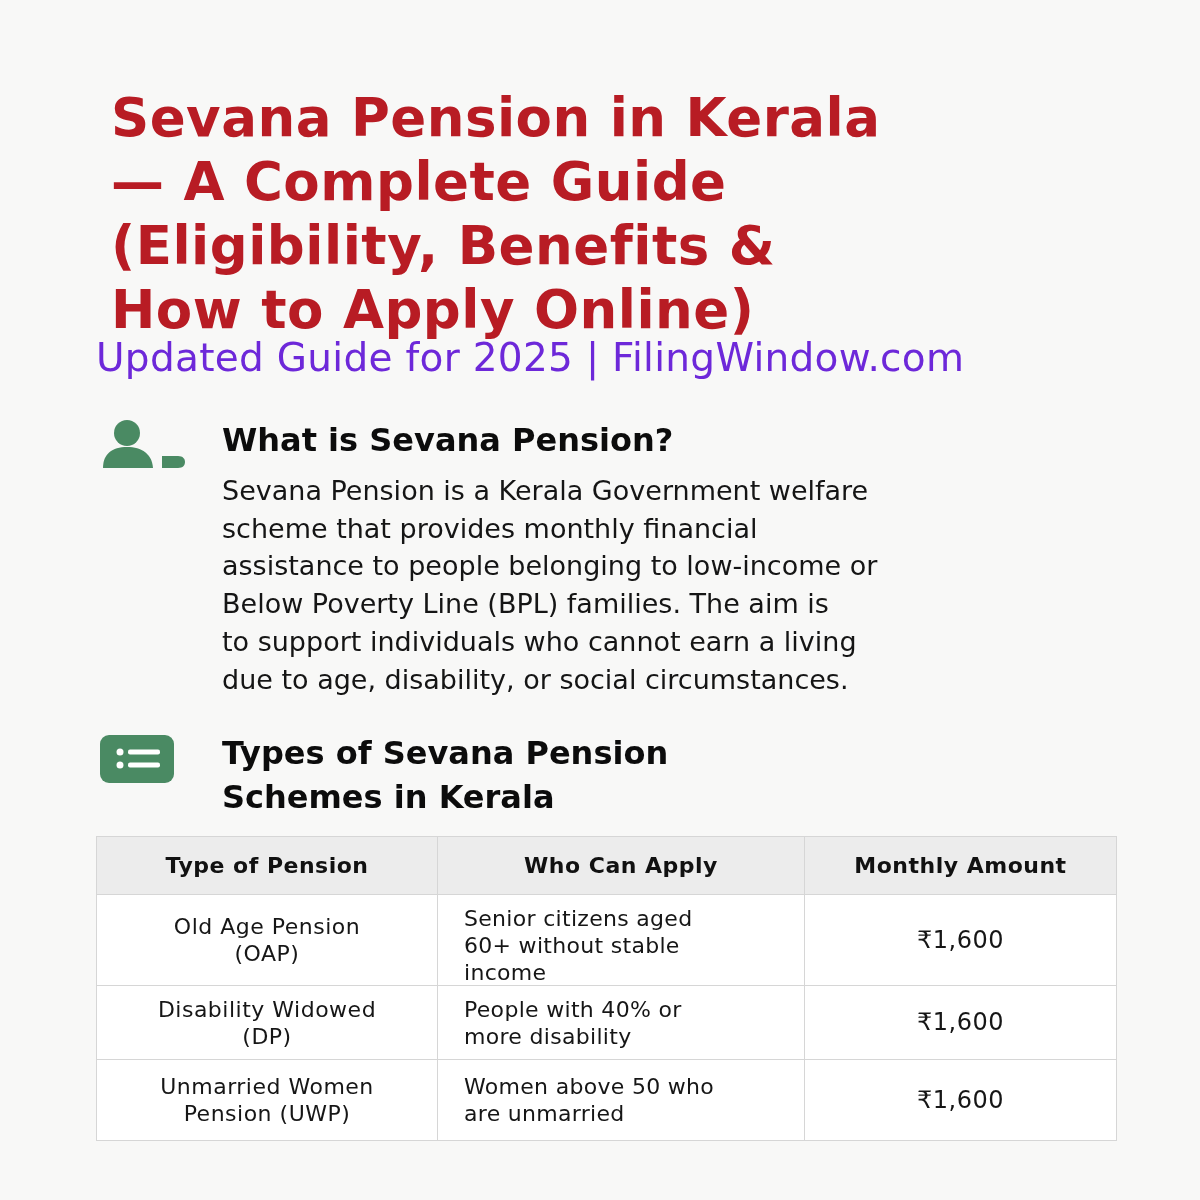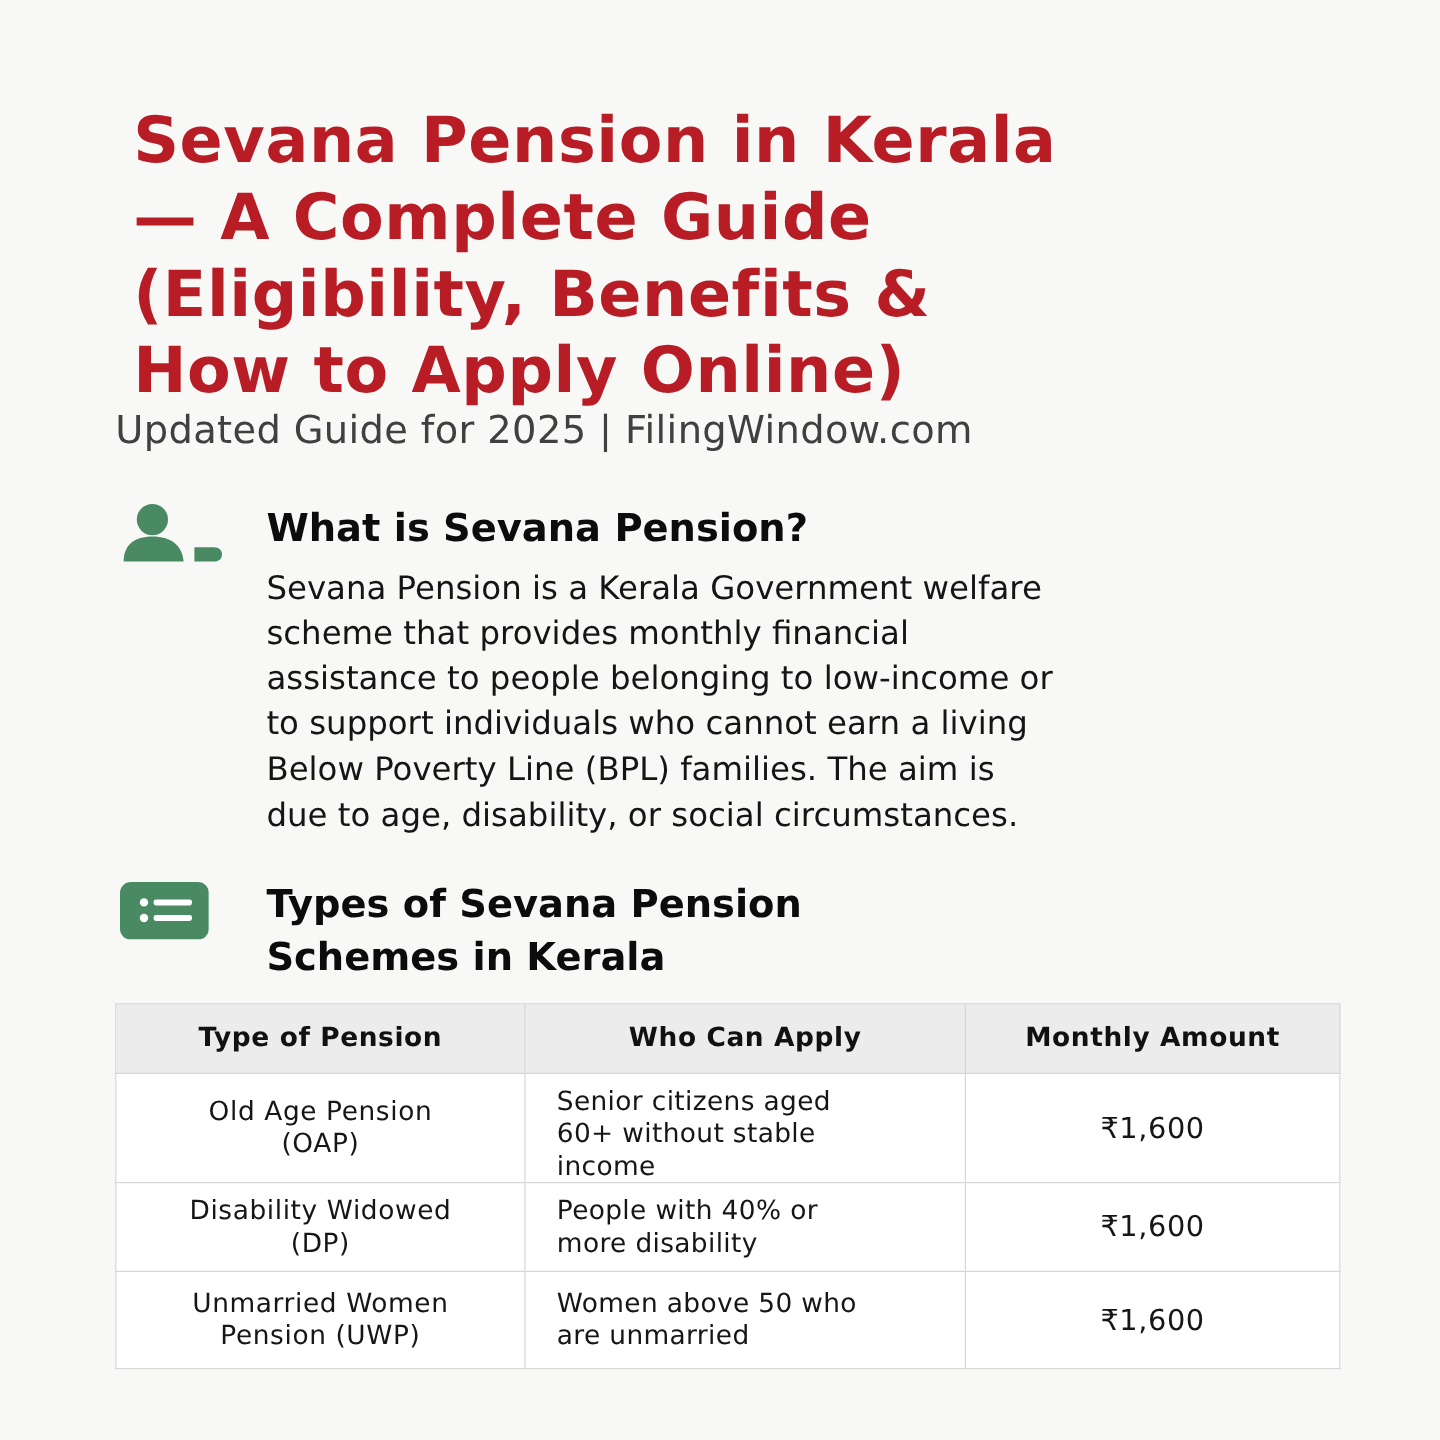--- a/index.html
+++ b/index.html
@@ -27,23 +27,23 @@
       line-height: 64px;
       letter-spacing: 0.5px;
       color: #b81c24;
     }
     .title span { display: block; white-space: nowrap; }
     .subtitle {
       position: absolute;
       left: 96px;
       top: 338px;
       font-family: "DejaVu Sans", sans-serif;
-      font-size: 32px;
+      font-size: 39px;
       line-height: 40px;
-      color: #404040;
+      color: #6d28d9;
       white-space: nowrap;
       letter-spacing: 0.3px;
     }
     .icon-person {
       position: absolute;
       left: 100px;
       top: 418px;
       width: 86px;
       height: 52px;
     }
@@ -136,22 +136,22 @@
   <path d="M3 50 C3 36 12 29 27 29 C42 29 52 36 53 50 Z" fill="#4a8a63"></path>
   <path d="M62 38 L78 38 C83 38 85 41 85 44 C85 47 83 50 78 50 L62 50 Z" fill="#4a8a63"></path>
 </svg>
 
 <h2 class="section-heading h-what">What is Sevana Pension?</h2>
 
 <div class="body-text">
   <span>Sevana Pension is a Kerala Government welfare</span>
   <span>scheme that provides monthly financial</span>
   <span>assistance to people belonging to low-income or</span>
+  <span>Below Poverty Line (BPL) families. The aim is</span>
   <span>to support individuals who cannot earn a living</span>
-  <span>Below Poverty Line (BPL) families. The aim is</span>
   <span>due to age, disability, or social circumstances.</span>
 </div>
 
 <svg class="icon-list" viewBox="0 0 74 48">
   <rect x="0" y="0" width="74" height="48" rx="9" ry="9" fill="#4a8a63"></rect>
   <circle cx="20" cy="17" r="3.5" fill="#ffffff"></circle>
   <circle cx="20" cy="30" r="3.5" fill="#ffffff"></circle>
   <rect x="28" y="14.5" width="32" height="5" rx="2" fill="#ffffff"></rect>
   <rect x="28" y="27.5" width="32" height="5" rx="2" fill="#ffffff"></rect>
 </svg>

